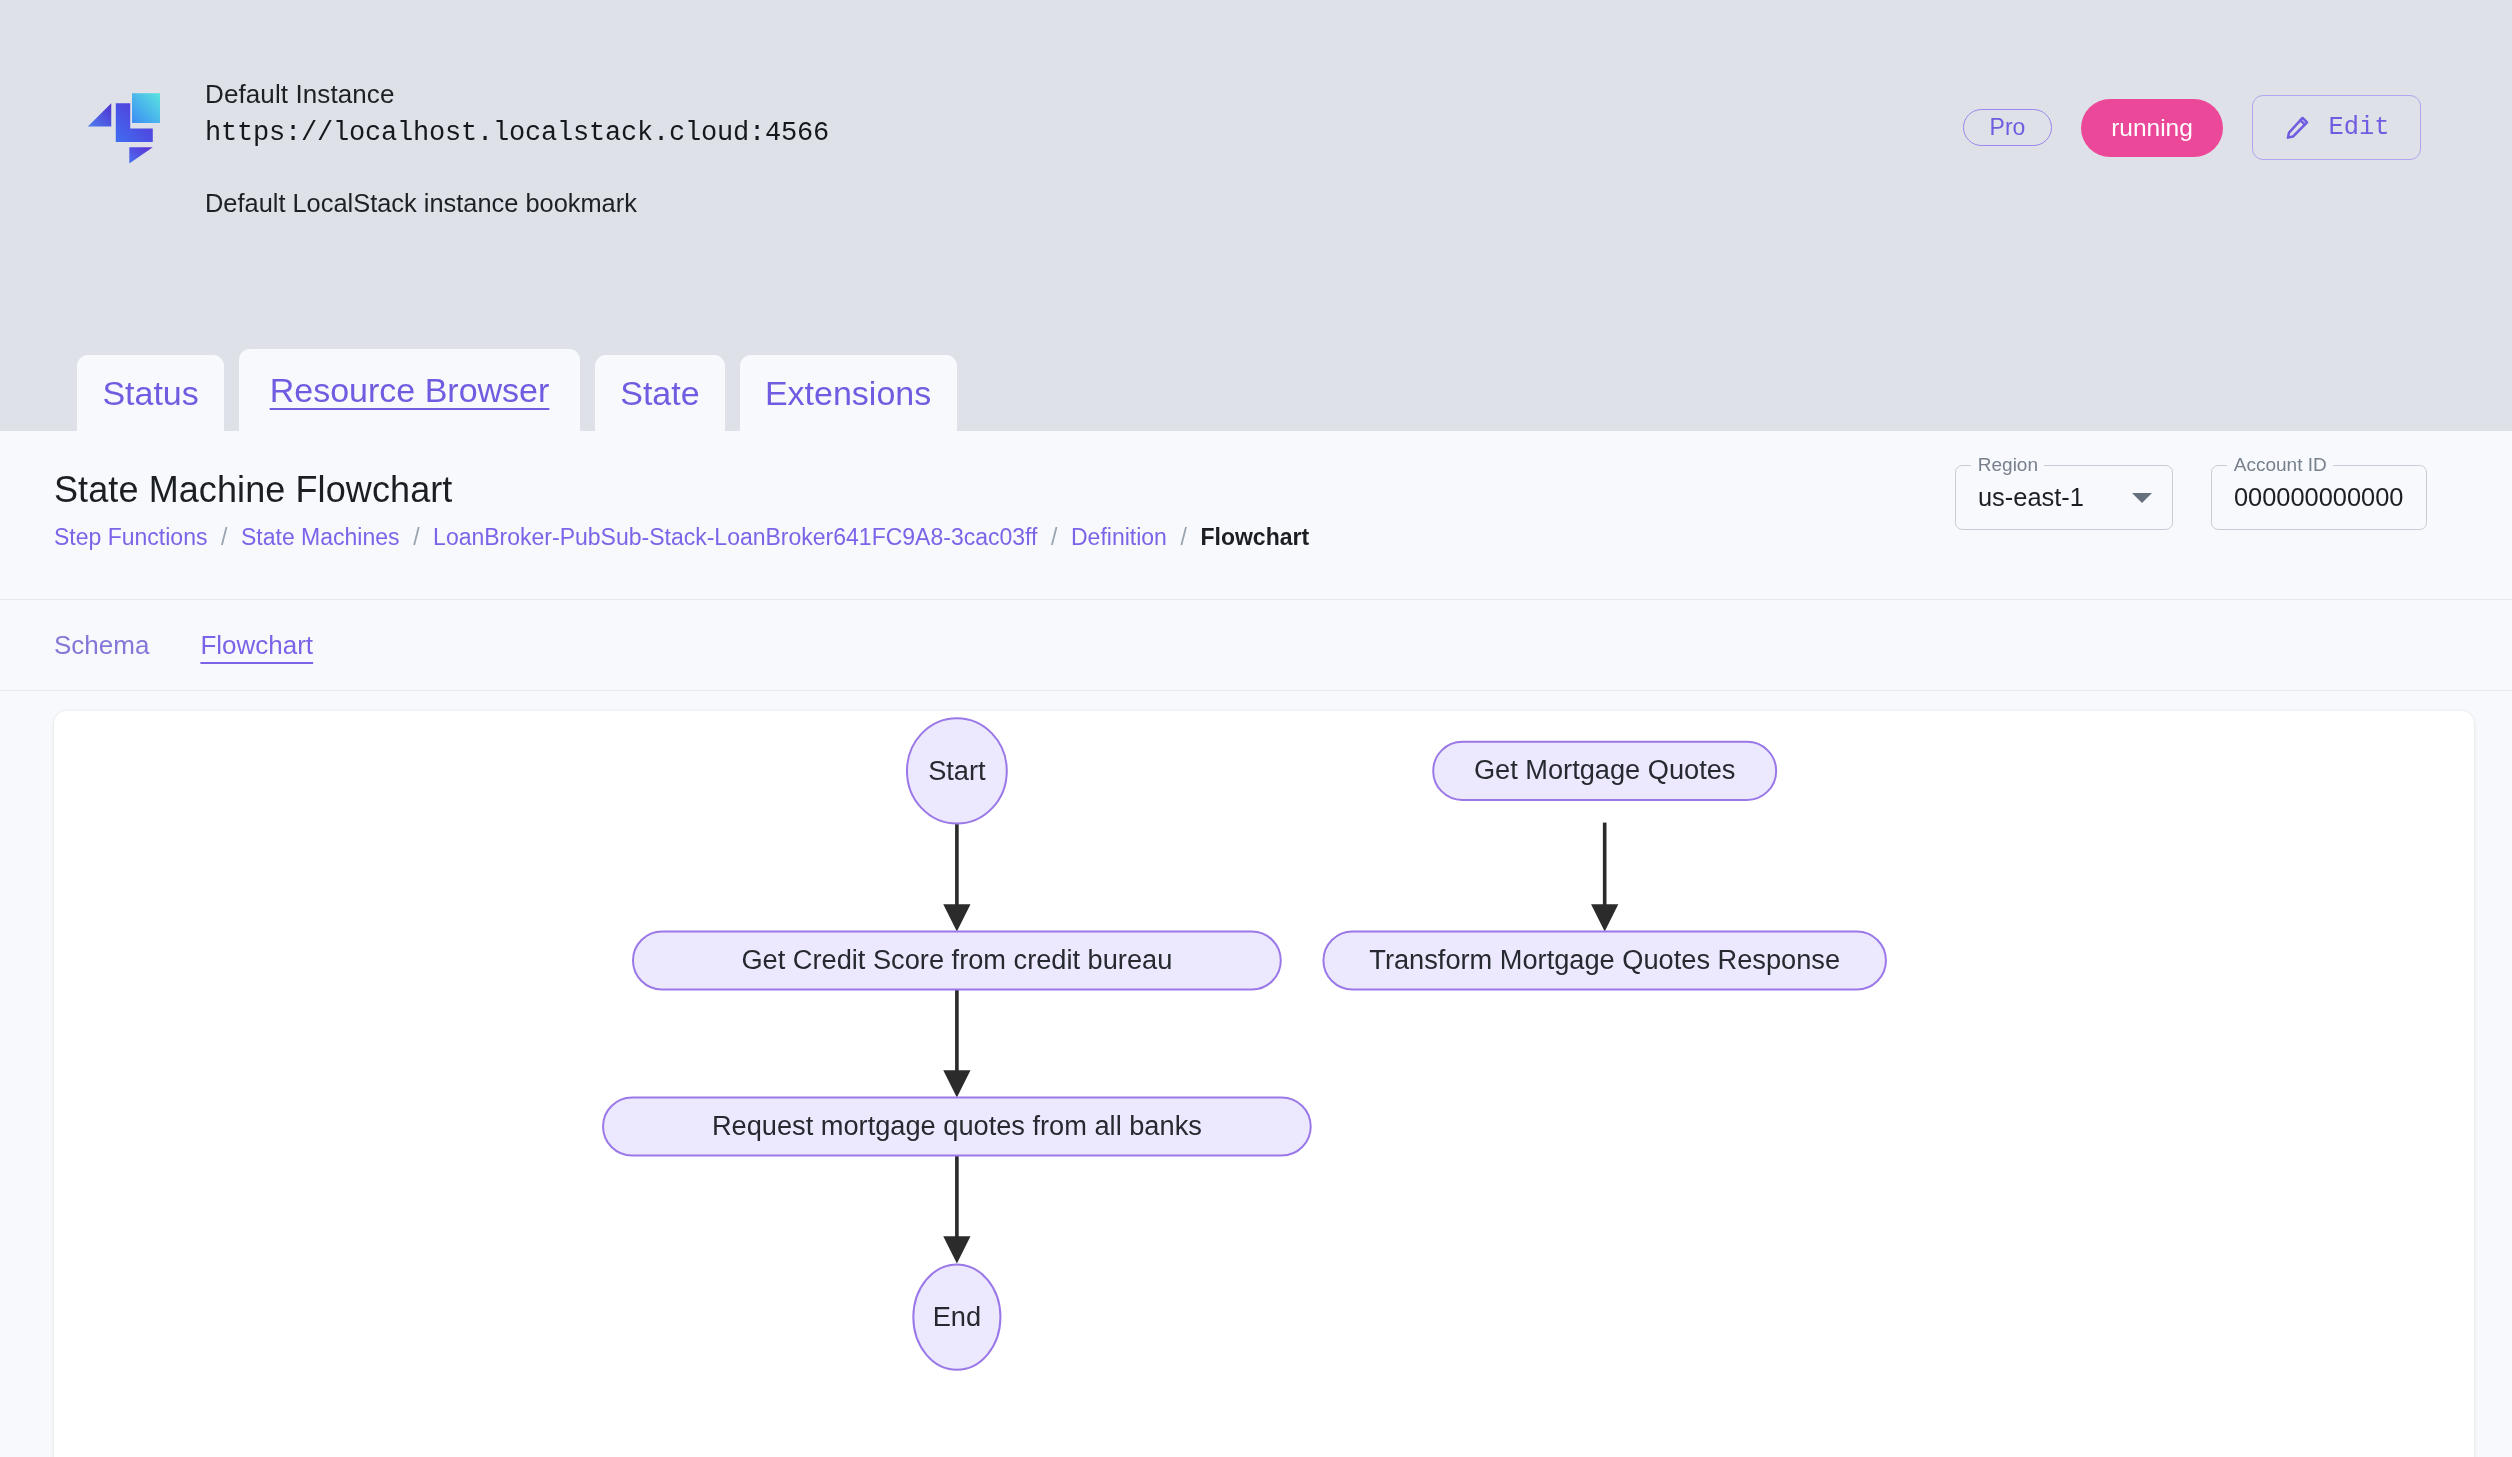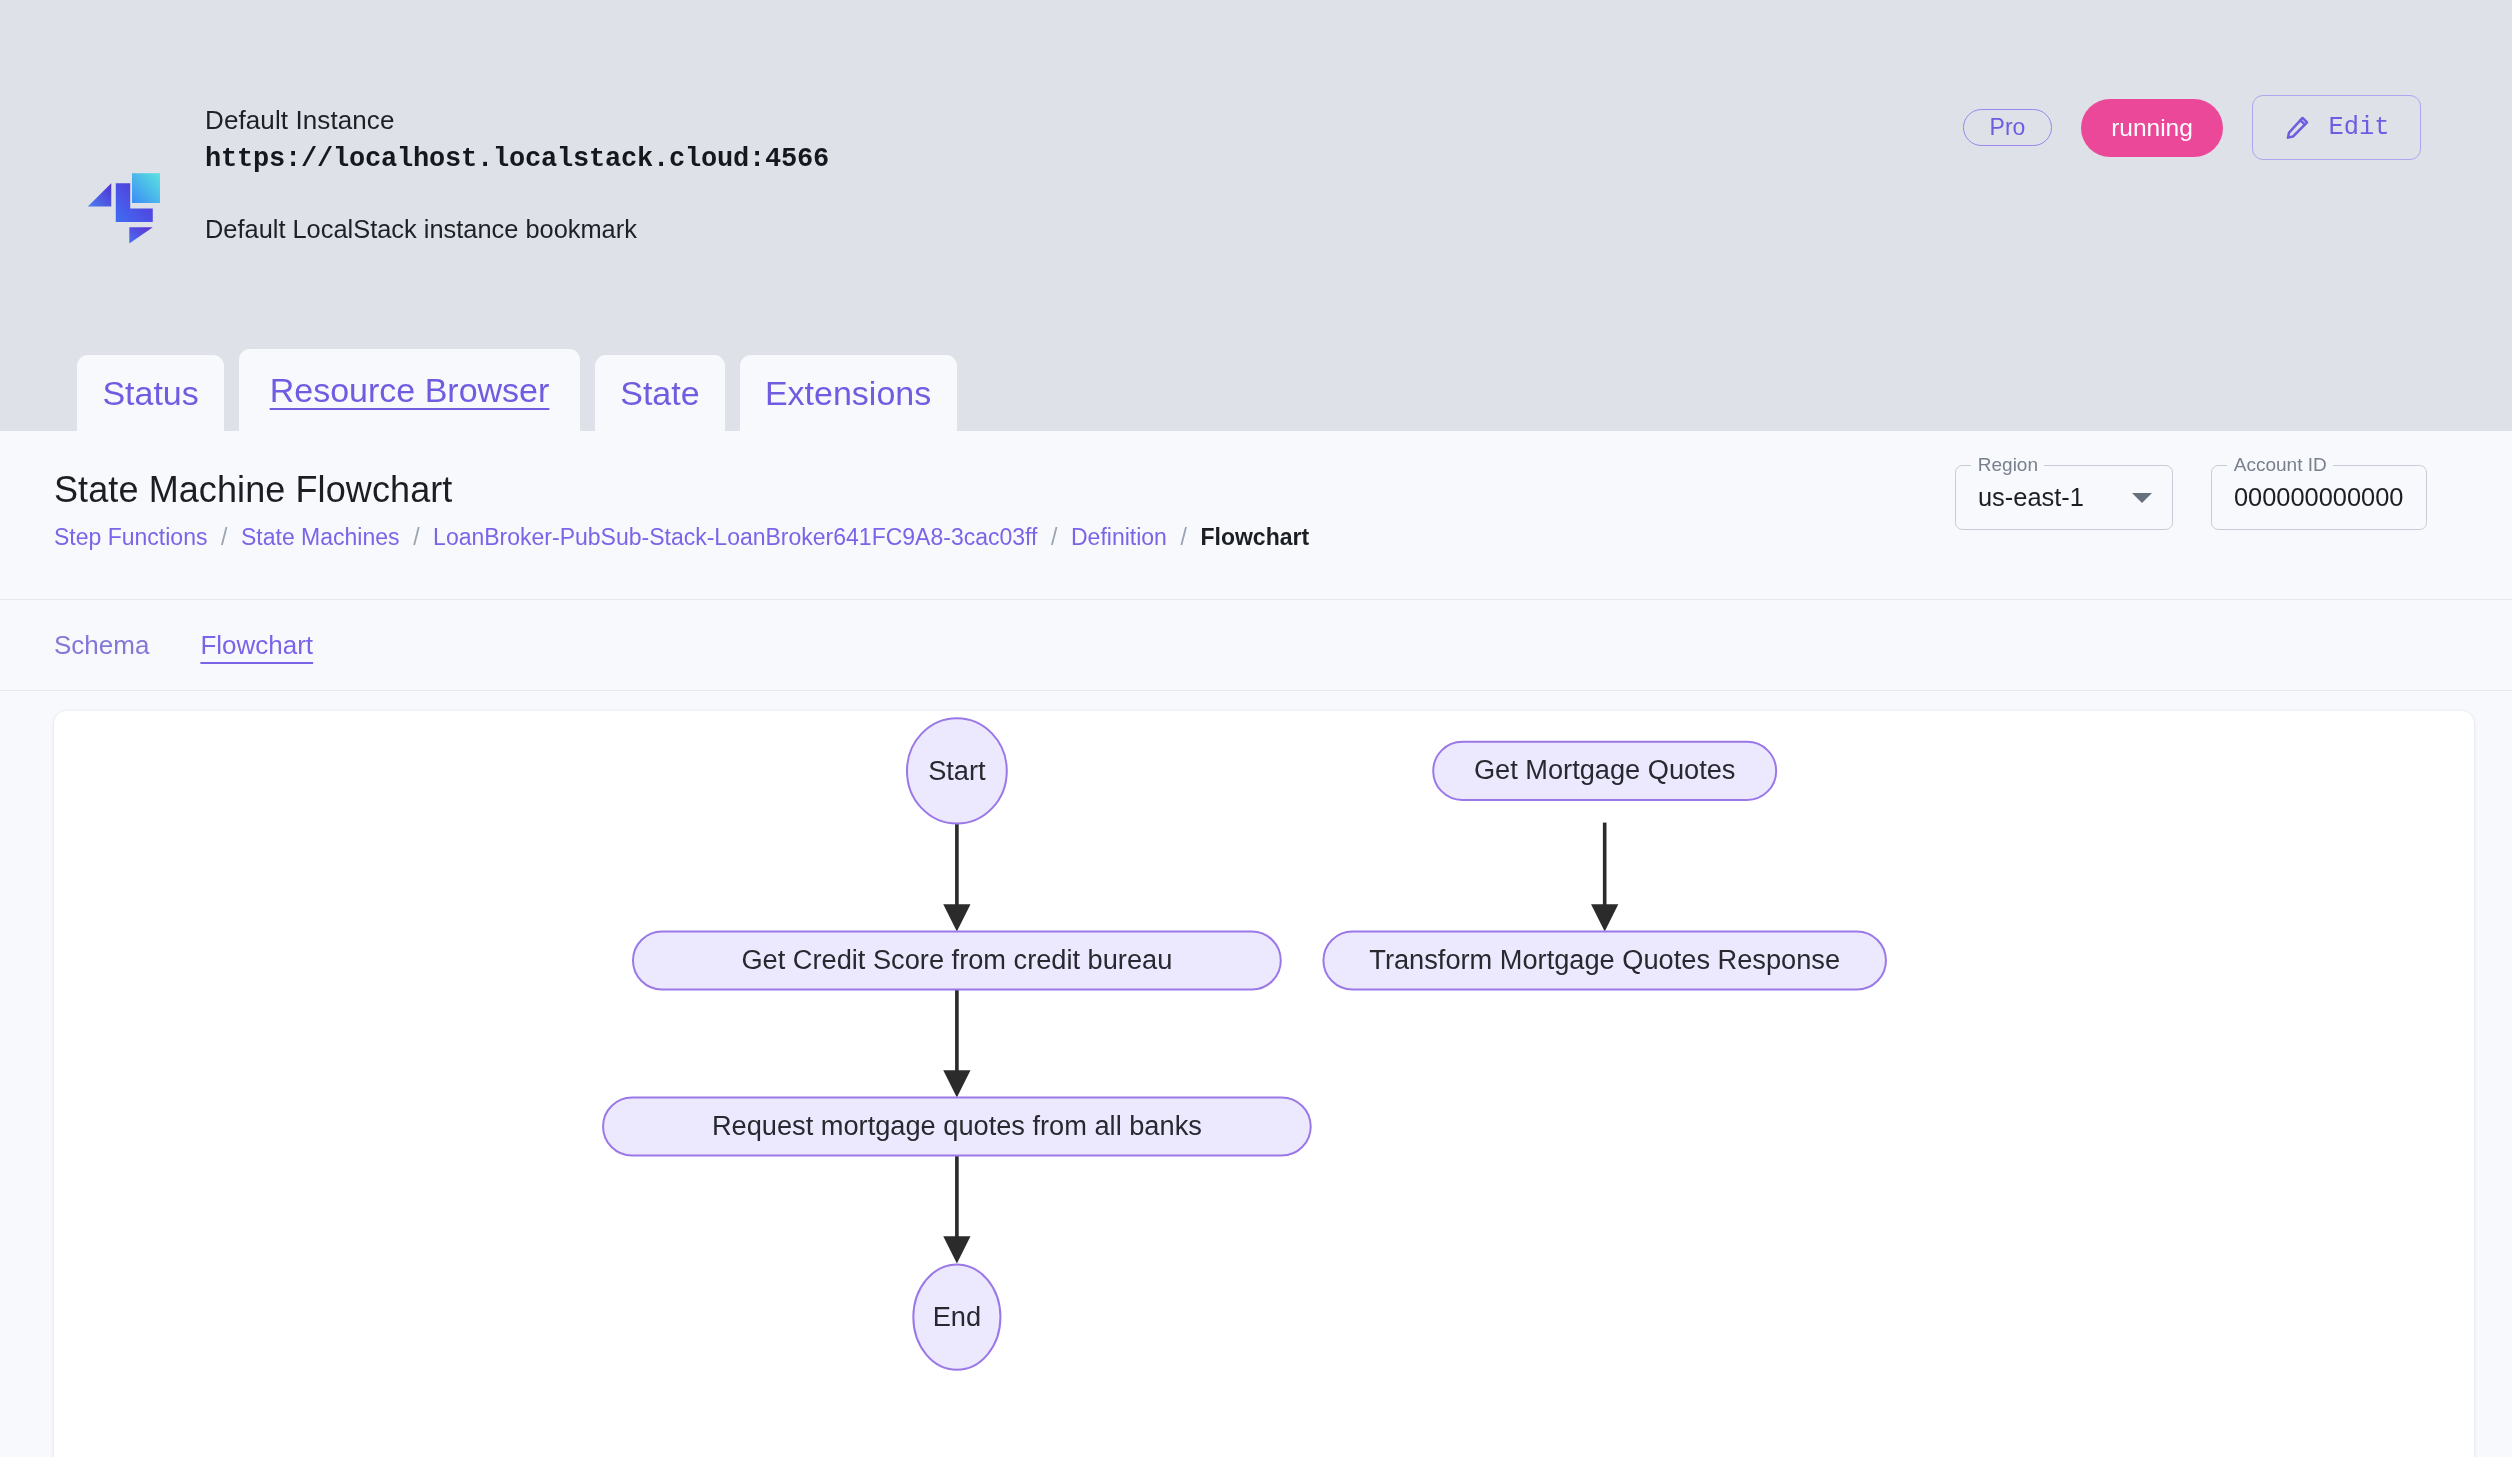--- a/index.html
+++ b/index.html
@@ -15,22 +15,22 @@
   
   .app-header {
     position: relative;
     height: 431px;
     background: #dee1e7;
     padding: 0;
   }
 
   .header-inner {
     display: flex;
-    align-items: flex-end;
-    padding: 103px 0 0 86px;
+    align-items: flex-start;
+    padding: 77px 0 0 86px;
   }
 
   .ls-logo {
     width: 74px;
     height: 82px;
     position: relative;
     flex: 0 0 auto;
     margin-top: 4.5px;
   }
   .ls-logo svg { display: block; width: 74px; height: 82px; }
@@ -42,21 +42,21 @@
   }
   .instance-name {
     font-size: 26px;
     color: #1d2025;
     line-height: 1.32;
     letter-spacing: 0.1px;
   }
   .instance-endpoint {
     font-family: "Liberation Mono", "DejaVu Sans Mono", monospace;
     font-size: 27px;
-    font-weight: bold;
+    font-weight: normal;
     color: #15181d;
     line-height: 1.35;
     margin-top: 3.6px;
     letter-spacing: -0.2px;
   }
   .instance-desc {
     font-size: 25.4px;
     color: #1d2025;
     margin-top: 38px;
   }

